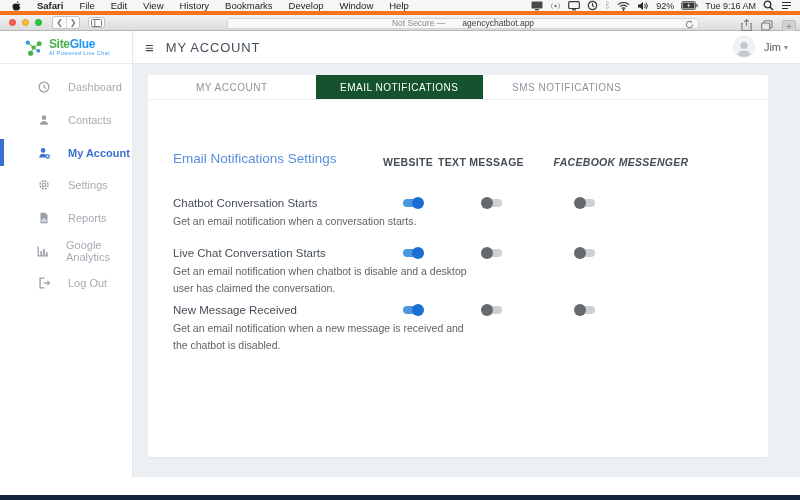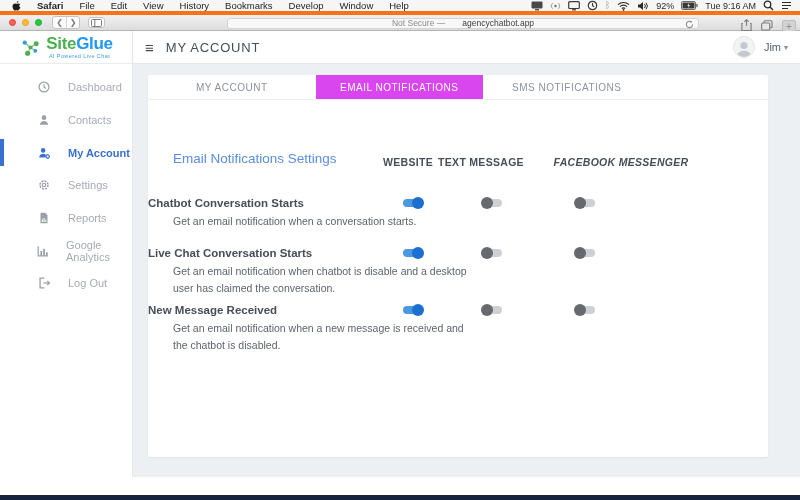--- a/index.html
+++ b/index.html
@@ -47,21 +47,21 @@
 
   
   .app { position:absolute; top:31px; left:0; width:800px; height:446px; display:flex; background:#edf0f3; }
   .below-white { position:absolute; top:477px; left:0; width:800px; height:18px; background:#fff; }
   .navy-bar { position:absolute; top:495px; left:0; width:800px; height:5px; background:#15233f; }
 
   
   .side { width:133px; background:#fff; border-right:1px solid #e4e6e8; position:relative; }
   .logo-area { height:33px; border-bottom:1px solid #ebebeb; display:flex; align-items:center; justify-content:center; gap:4px; }
   .logo-txt { display:flex; flex-direction:column; line-height:1; }
-  .logo-name { font-size:17px; font-weight:bold; letter-spacing:-.3px; }
+  .logo-name { font-size:12px; font-weight:bold; letter-spacing:-.3px; }
   .logo-site { color:#4caf50; } .logo-glue { color:#2196f3; }
   .logo-tag { font-size:5.5px; color:#3d9be9; letter-spacing:.4px; margin-top:1.5px; text-align:center; }
   .nav { position:absolute; top:40px; left:0; right:0; }
   .nav-item { height:32.7px; display:flex; align-items:center; padding-left:36px; gap:16px;
     color:#a6abb3; font-size:11px; position:relative; cursor:pointer; }
   .nav-item .nicon { color:#9aa0a8; display:flex; width:16px; justify-content:center; }
   .nav-item.active { color:#3a70d1; font-weight:bold; }
   .nav-item.active .nicon { color:#3a70d1; }
   .nav-item.active::before { content:""; position:absolute; left:0; top:3px; bottom:3px; width:3.5px; background:#3a70d1; }
 
@@ -77,31 +77,31 @@
   .username { font-size:11px; color:#55606b; }
   .caret { font-size:8px; color:#8a8a8a; margin-left:3px; }
 
   .content { flex:1; position:relative; }
   .card { position:absolute; left:15px; top:11px; width:620px; height:382px; background:#fff;
     border-radius:2px; box-shadow:0 1px 2px rgba(0,0,0,.05); }
 
   .tabs { display:flex; height:25px; border-bottom:1px solid #edeff1; }
   .tab { width:167.5px; display:flex; align-items:center; justify-content:center;
     font-size:10px; letter-spacing:.5px; color:#8b939c; cursor:pointer; }
-  .tab.active { background:#d946ef; color:#fff;text-align:center; }
+  .tab.active { background:#14532d; color:#fff;text-align:center; }
 
   .card-body { position:relative; height:357px; }
   .settings-title { position:absolute; left:25px; top:51px; font-size:13.5px; color:#5b8edb; font-weight:500; }
   .col-head { position:absolute; top:56px; transform:translateX(-50%); font-size:10.5px;
     font-weight:bold; color:#464e57; letter-spacing:.3px; white-space:nowrap; }
   .col-1 { left:260px; } .col-2 { left:333px; } .col-3 { left:473px;font-style:italic; }
 
   .srow { position:absolute; left:0; width:100%; }
   .srow.r0 { top:96px; } .srow.r1 { top:146px; } .srow.r2 { top:203px; }
-  .row-title { font-size:11.5px; font-weight:bold; color:#464e57; line-height:14px; }
+  .row-title { margin-left:25px; font-size:11.5px; font-weight:normal; color:#464e57; line-height:14px; }
   .row-desc { margin-left:25px; margin-top:3px; font-size:10.5px; color:#5d646b; line-height:16.5px; width:300px; }
 
   .toggle { position:absolute; top:3px; width:20px; height:8px; border-radius:4px; cursor:pointer; }
   .toggle .knob { position:absolute; top:-2px; width:12px; height:12px; border-radius:50%; }
   .toggle.t0 { left:255px; } .toggle.t1 { left:334px; } .toggle.t2 { left:427px; }
   .toggle.on { background:#4b97e0; }
   .toggle.on .knob { right:-1px; background:#1b6fd1; }
   .toggle.off { background:#cdd1d5; }
   .toggle.off .knob { left:-1px; background:#66696d; }
 </style>

